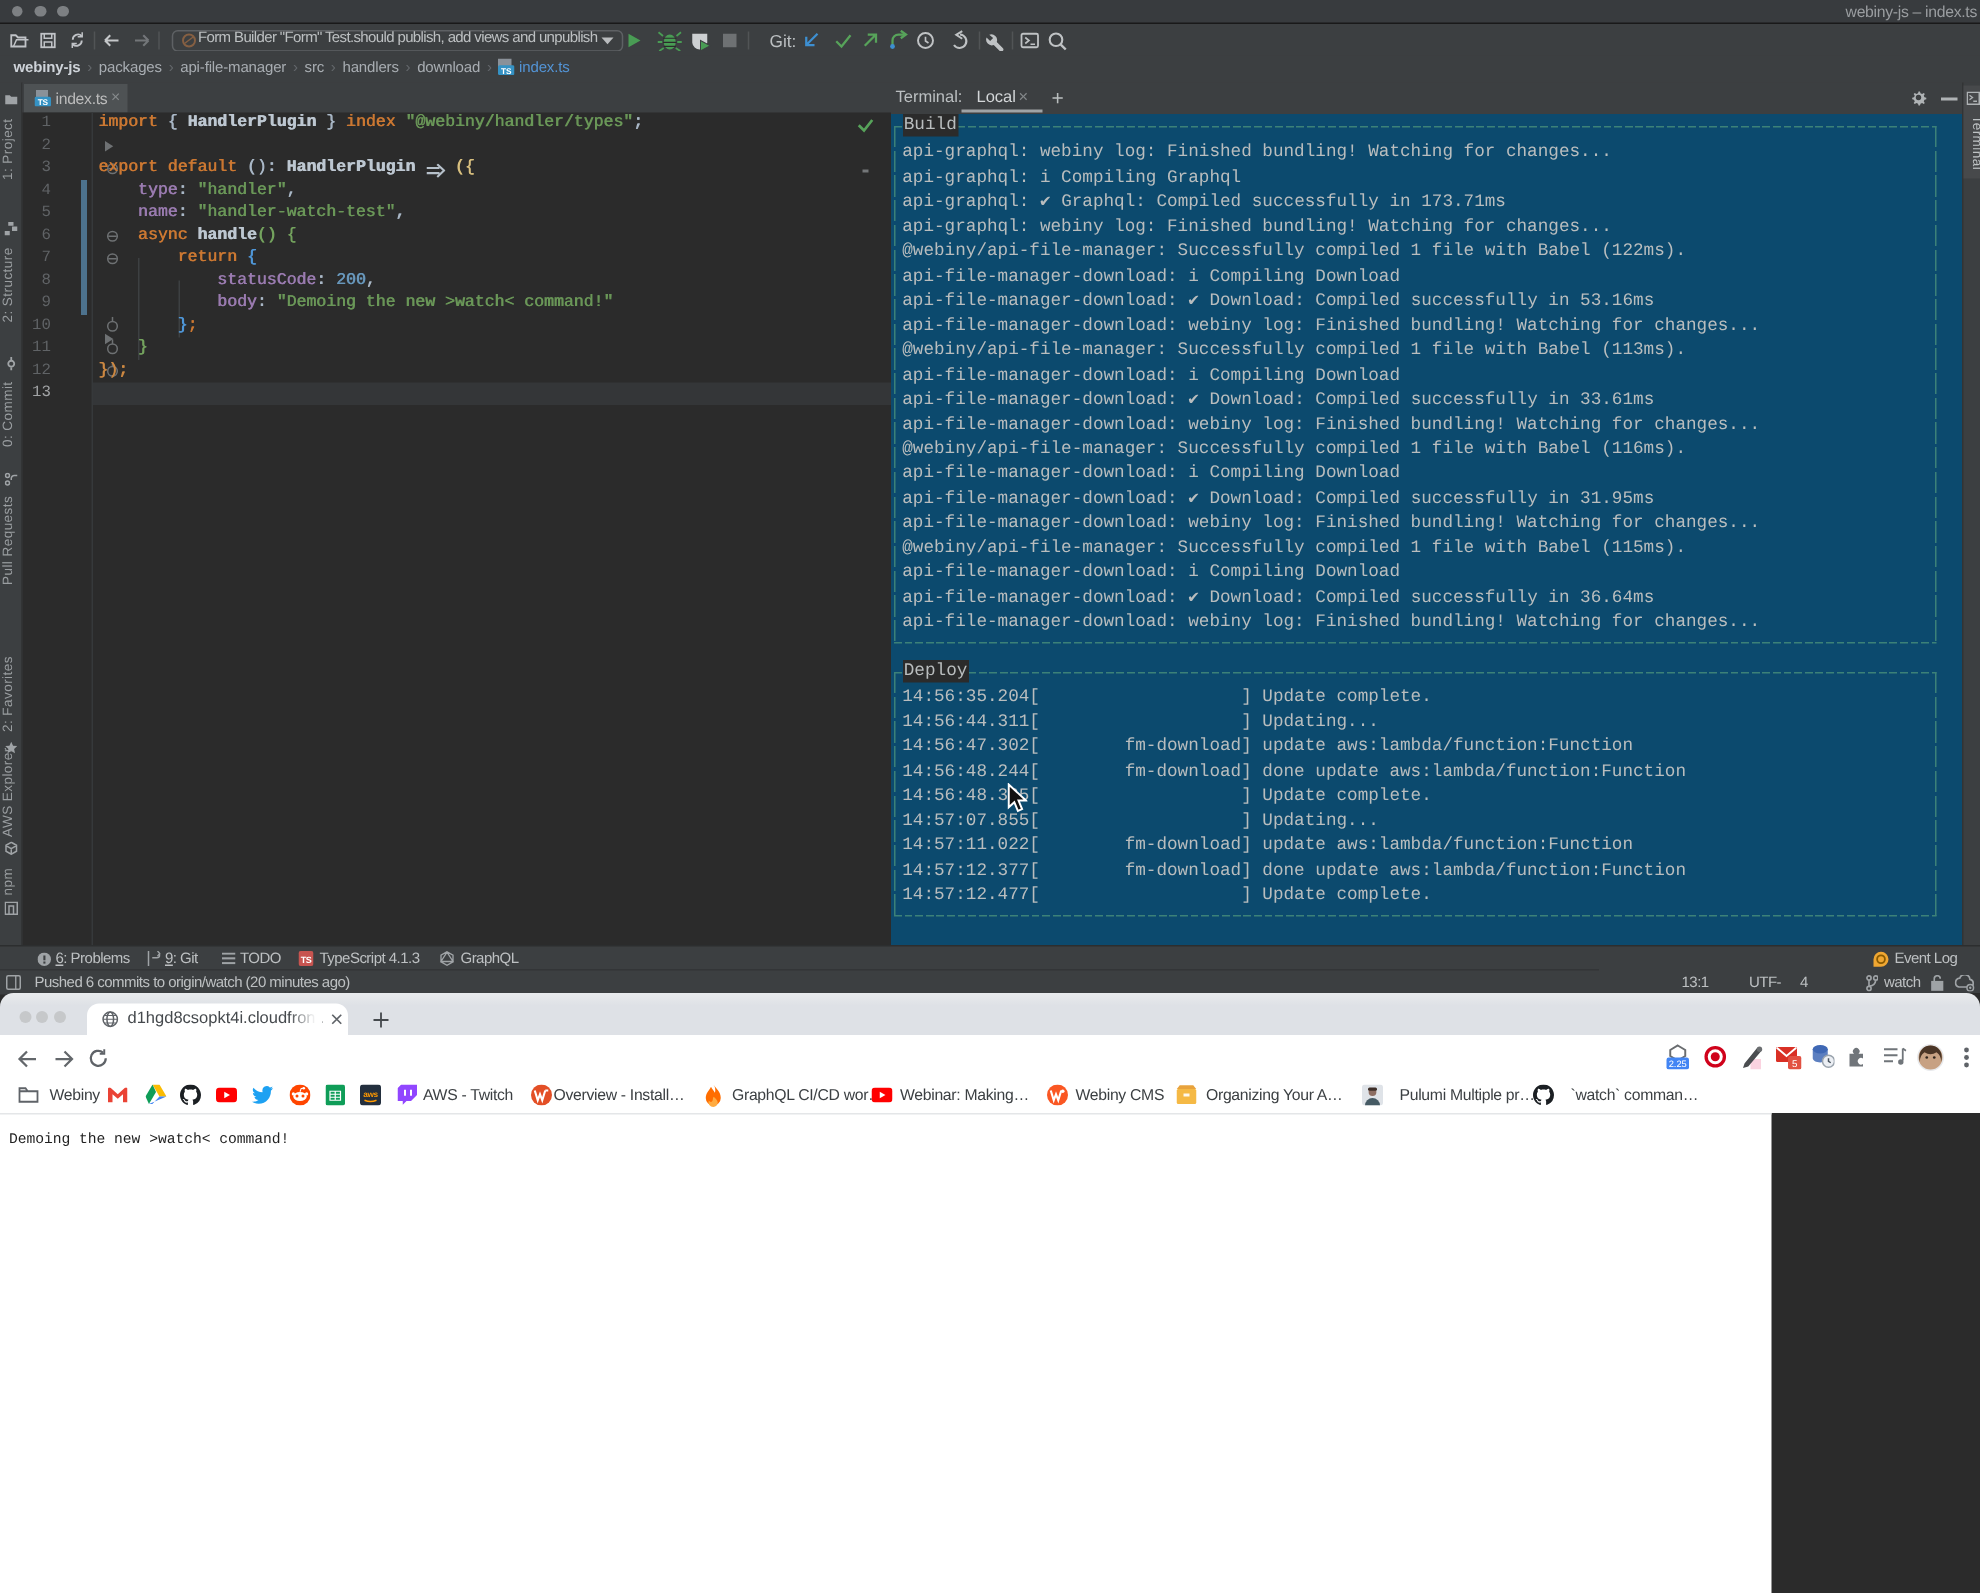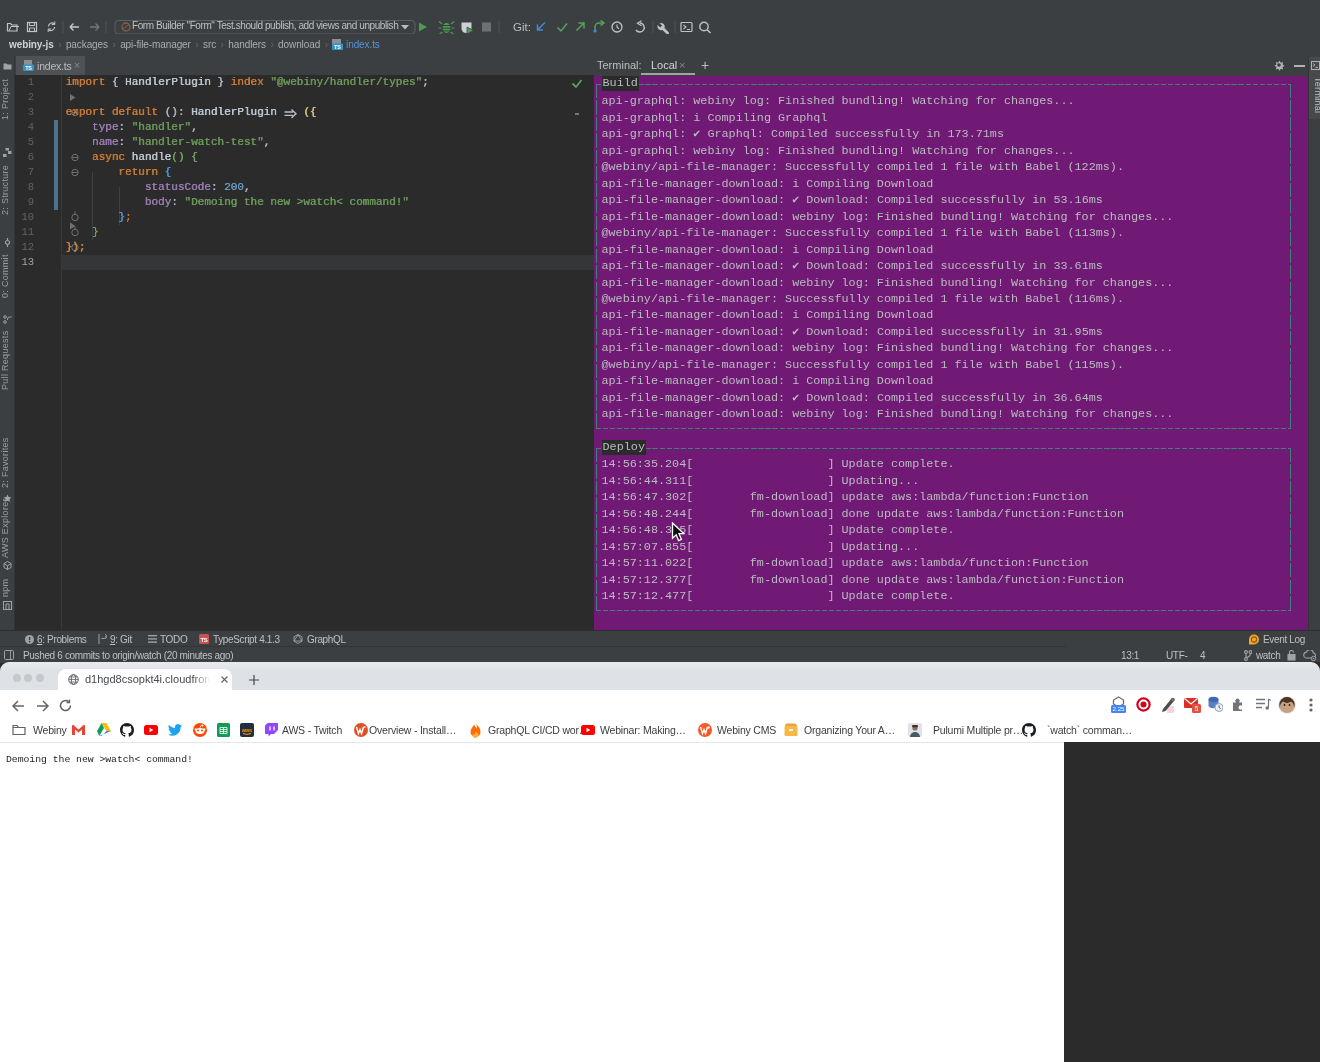--- a/index.html
+++ b/index.html
@@ -19,49 +19,55 @@
 .vtab{position:absolute;left:0;width:14px;color:#9a9ea1;font-size:9px;writing-mode:vertical-rl;transform:rotate(180deg);text-align:center;letter-spacing:.3px;white-space:nowrap}
 
 #tabbar{position:absolute;left:15px;top:55px;width:579px;height:20px;background:#3c3f41}
 #tab1{position:absolute;left:1px;top:1px;width:69px;height:19px;background:#4e5254;color:#bbbbbb;font-size:10.5px;letter-spacing:-0.2px}
 #editor{position:absolute;left:15px;top:75px;width:579px;height:555px;background:#2b2b2b}
 #caretline{position:absolute;left:47px;top:180px;width:532px;height:15px;background:#343638}
 #gutter{position:absolute;left:0;top:0;width:20px;color:#606366;font-size:10.5px;text-align:right;font-family:"Liberation Mono",monospace;line-height:15px}
 #code{position:absolute;left:50.5px;top:0;font-size:11px;line-height:15px;color:#a9b7c6;white-space:pre;font-family:"Liberation Mono",monospace;text-shadow:0.45px 0 0 currentColor}
 .kw{color:#cc7832}.str{color:#6a9758}.num{color:#6897bb}.prop{color:#9a7bb0}
 .b1{color:#d9c07f}.b2{color:#4f96d7}.b3{color:#74a35e}
-.bold{font-weight:normal;color:#bdc7d1}
+.bold{font-weight:bold;color:#bdc7d1}
 
 #term{position:absolute;left:594px;top:55px;width:714px;height:575px;background:#3c3f41}
 #termhead{position:absolute;left:0;top:0;width:100%;height:21px;font-size:11px;color:#bbbfc1}
-#termbody{position:absolute;left:0;top:21px;width:714px;height:554px;background:#701a75}
+#termbody{position:absolute;left:0;top:21px;width:714px;height:554px;background:#0c4a6e}
 .tbox{position:absolute}
 .eh{position:absolute;left:0;right:0;height:1px;background:repeating-linear-gradient(90deg,#3c8178 0 5.2px,rgba(0,0,0,0) 5.2px 7.06px)}
 .ev{position:absolute;top:0;bottom:0;width:1px;background:repeating-linear-gradient(180deg,#3c8178 0 14.2px,rgba(0,0,0,0) 14.2px 16.47px)}
 .tlabel{position:absolute;top:-8px;left:6px;background:#2b2b2b;padding:0 1px;color:#b9bdbe;font-size:11.8px;font-family:"Liberation Mono",monospace;line-height:15px}
 .tpre{position:absolute;margin:0;font-family:"Liberation Mono",monospace;font-size:11.77px;line-height:16.47px;color:#b9bdbe;white-space:pre}
 
 #rstripe{position:absolute;left:1308px;top:55px;width:12px;height:575px;background:#3c3f41;border-left:1px solid #323435}
 
 #status1{position:absolute;left:0;top:630px;width:1320px;height:15px;background:#3c3f41;border-top:1px solid #2c2e2f;color:#bdc0c2;font-size:10px;letter-spacing:-0.35px}
 #status2{position:absolute;left:0;top:646px;width:1066px;height:16px;background:#3c3f41;border-top:1px solid #333537;color:#bdc0c2;font-size:10px;letter-spacing:-0.35px}
 
 #chrome{position:absolute;left:0;top:662px;width:1320px;height:400px}
 #tabstrip{position:absolute;left:0;top:0;width:1320px;height:28px;background:linear-gradient(#e9ebed,#dee1e6 30%);border-radius:9px 9px 0 0}
 #ctab{position:absolute;left:58px;top:6.5px;width:174px;height:21.5px;background:#fff;border-radius:8px 8px 0 0;font-size:11px;color:#45494d}
 #ctoolbar{position:absolute;left:0;top:28px;width:1320px;height:28px;background:#fff}
 #omni{position:absolute;left:82px;top:33.5px;width:1018px;height:19px;background:#f1f3f4;border-radius:9.5px;font-size:11px;color:#5f6368}
 #bookmarks{position:absolute;left:0;top:56px;width:1320px;height:24px;background:#fff;font-size:10.5px;color:#3c4043;letter-spacing:-0.2px}
-#page{position:absolute;left:0;top:80px;width:1064px;height:320px;background:#fff;border-top:1px solid #e4e6e8}
+#page{position:absolute;left:0;top:80px;width:1181px;height:320px;background:#fff;border-top:1px solid #e4e6e8}
 .bmtxt{position:absolute;top:6px;white-space:nowrap}
 .fav{position:absolute;top:5px}
 </style>
 </head>
 <body>
 <div id="ide">
+<div id="titlebar">
+  <div class="tl" style="left:7.5px"></div>
+  <div class="tl" style="left:23px"></div>
+  <div class="tl" style="left:38px"></div>
+  <div id="titletext">webiny-js – index.ts</div>
+</div>
 <div id="toolbar">
 <svg class="abs" style="left:5px;top:4px" width="710" height="14" viewBox="0 0 710 14">
   <g fill="none" stroke="#c0c3c7" stroke-width="1.2">
     <path d="M2.5 3.5 h3 l1.5 1.5 h5 v6 h-9.5 z"></path>
     <path d="M4 11 l2-4.5 h8" stroke-width="1"></path>
     <rect x="22.5" y="2.5" width="9" height="9"></rect>
     <path d="M24.5 2.5 v3 h5 v-3 M24.5 11.5 v-3.5 h5 v3.5" stroke-width="1"></path>
     <path d="M49.5 4 a3.5 3.5 0 0 0 -6 2.5 M43.5 9.5 a3.5 3.5 0 0 0 6 -2.5"></path>
     <path d="M49.8 1.5 v3 h-3 M43.2 12 v-3 h3" stroke-width="1"></path>
   </g>

